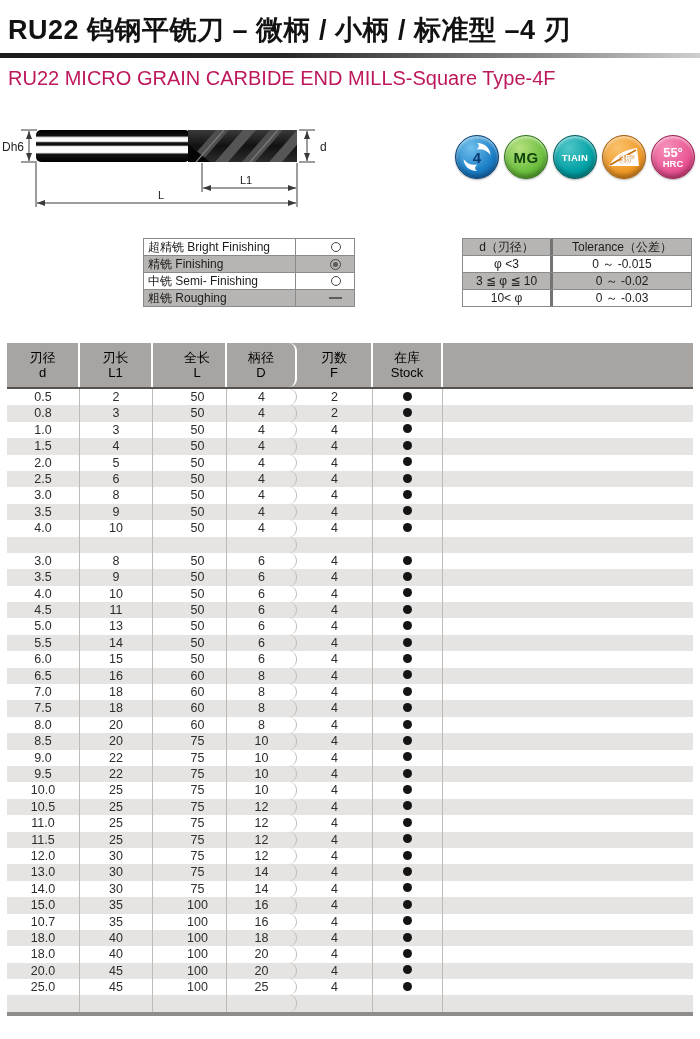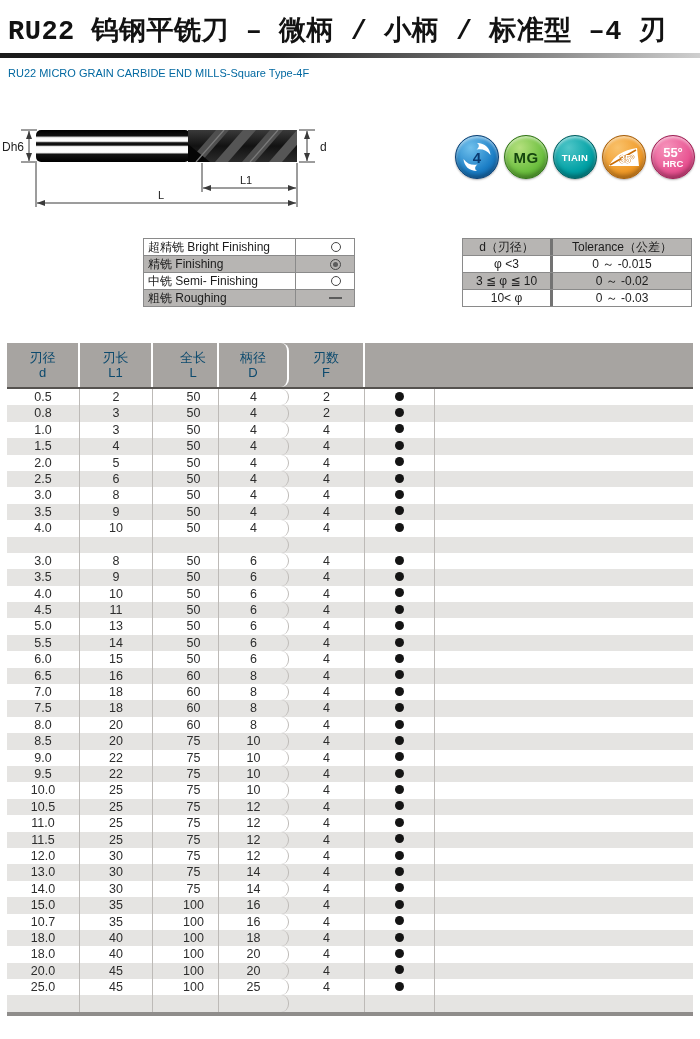--- a/index.html
+++ b/index.html
@@ -2,24 +2,24 @@
 <html><head>
 <meta charset="utf-8">
 <style>
   html,body { margin:0; padding:0; }
   body {
     width:700px; height:1039px; position:relative; background:#ffffff;
     font-family:"Liberation Sans","DejaVu Sans",sans-serif; overflow:hidden;
   }
   
   .title { position:absolute; left:8px; top:12px; font-size:27px; font-weight:bold;
-           color:#121212; white-space:nowrap; letter-spacing:0.5px;font-family:Liberation Mono, monospace; }
+           color:#121212; white-space:nowrap; letter-spacing:0.5px; }
   .rule  { position:absolute; left:0; top:53px; width:700px; height:5px;
            background:linear-gradient(to right,#1b1b1b 0%,#262626 40%,#8f8f8f 80%,#cfcfcf 100%); }
-  .subtitle { position:absolute; left:8px; top:67px; font-size:11px; color:#0369a1; }
+  .subtitle { position:absolute; left:8px; top:67px; font-size:20px; color:#be185d; }
 
   
   .drawing { position:absolute; left:0; top:110px; width:340px; height:108px; }
 
   
   .badges { position:absolute; left:455px; top:135px; display:flex; gap:5px; }
   .badge  { width:44px; height:44px; border-radius:50%; display:flex; flex-direction:column;
             align-items:center; justify-content:center; color:#fff; font-weight:bold;
             box-shadow:inset 0 2px 3px rgba(255,255,255,.55), inset 0 -3px 4px rgba(0,0,0,.28),
                        0 1px 2px rgba(0,0,0,.3); box-sizing:border-box; text-align:center; }
@@ -55,23 +55,23 @@
   .trow:first-child { border-top:none; }
   .trow.hdr, .trow.alt { background:#b7b5b3; }
   .tc1 { width:90px; border-right:3px solid #737373; box-sizing:border-box; }
   .tc2 { flex:1; }
   .phi { }
 
   
   .spec { position:absolute; left:7px; top:343px; width:686px; }
   .shead { display:flex; height:46px; background:#a7a4a1; border-bottom:2px solid #55524f; box-sizing:border-box; }
   .shcell { display:flex; flex-direction:column; align-items:center; justify-content:center;
-            color:#0c4a6e; font-size:13px; line-height:15.5px; border-right:2px solid #ffffff; box-sizing:border-box; }
+            color:#000000; font-size:13px; line-height:15.5px; border-right:2px solid #ffffff; box-sizing:border-box; }
   .shcell.c7, .mcell.c7 { border-right:none; flex:1; }
-  .c1 { width:73px; } .c2 { width:73px; } .c3 { width:66px;padding-left:16px; }
+  .c1 { width:73px; } .c2 { width:73px; } .c3 { width:74px;padding-left:16px; }
   .c4 { width:70px;border-radius:8px; } .c5 { width:76px; } .c6 { width:70px; }
   .mrow { display:flex; height:16.4px; }
   .mrow.alt { background:#e5e4e2; }
   .mcell { box-sizing:border-box; border-right:1px solid #bdbab7; font-size:12.5px;
            line-height:16.4px; text-align:center; color:#2d2d2d; }
   .dot { display:inline-block; width:9px; height:9px; background:#141414; border-radius:50%;
          vertical-align:middle; margin-top:-3px; }
   .spec-bottom { height:4px; background:#8f8d8b; }
 </style>
 </head>
@@ -243,20 +243,24 @@
         <div>L</div>
       </div>
       <div class="shcell c4">
         <div>柄径</div>
         <div>D</div>
       </div>
       <div class="shcell c5">
         <div>刃数</div>
         <div>F</div>
       </div>
+      <div class="shcell c6">
+        <div>在库</div>
+        <div>Stock</div>
+      </div>
       <div class="shcell c7"></div>
     </div>
   <div>
       <div class="mrow">
         <div class="mcell c1">0.5</div>
         <div class="mcell c2">2</div>
         <div class="mcell c3">50</div>
         <div class="mcell c4">4</div>
         <div class="mcell c5">2</div>
         <div class="mcell c6"><span class="dot"></span></div>

